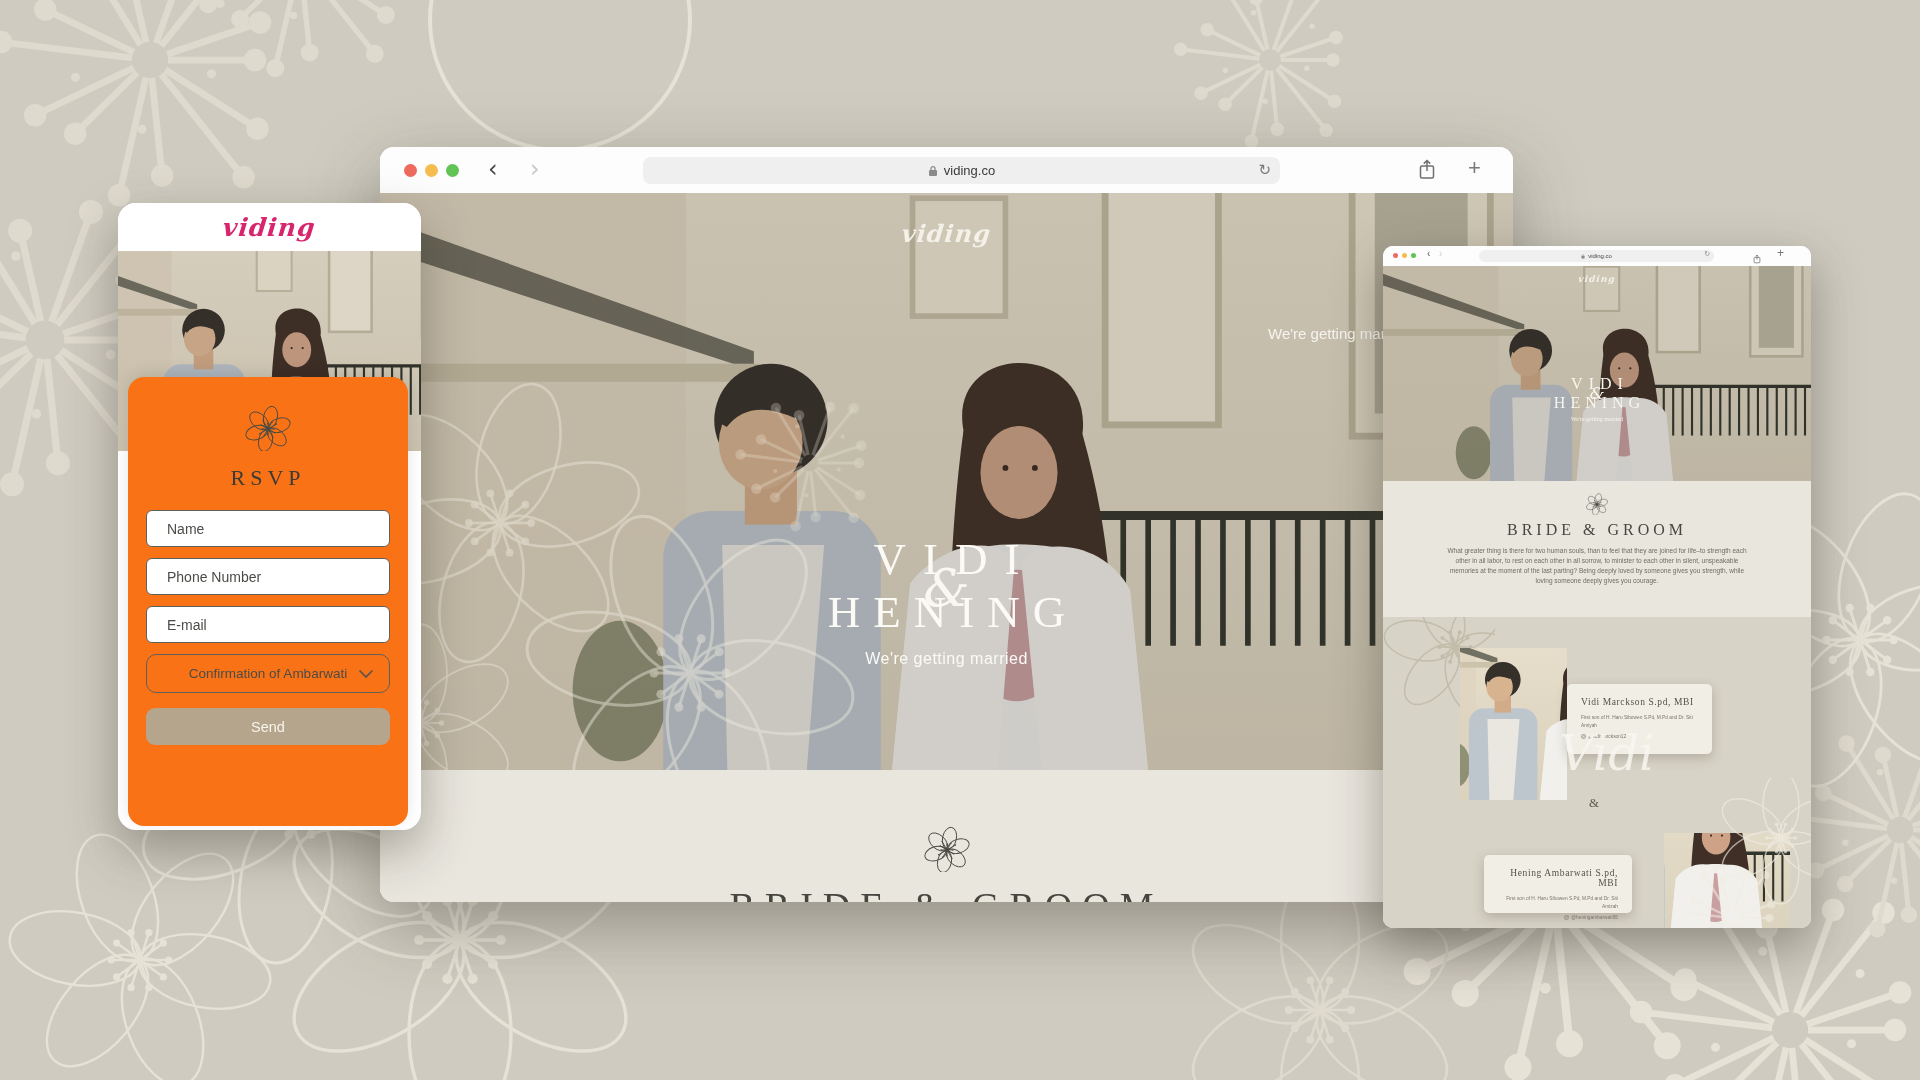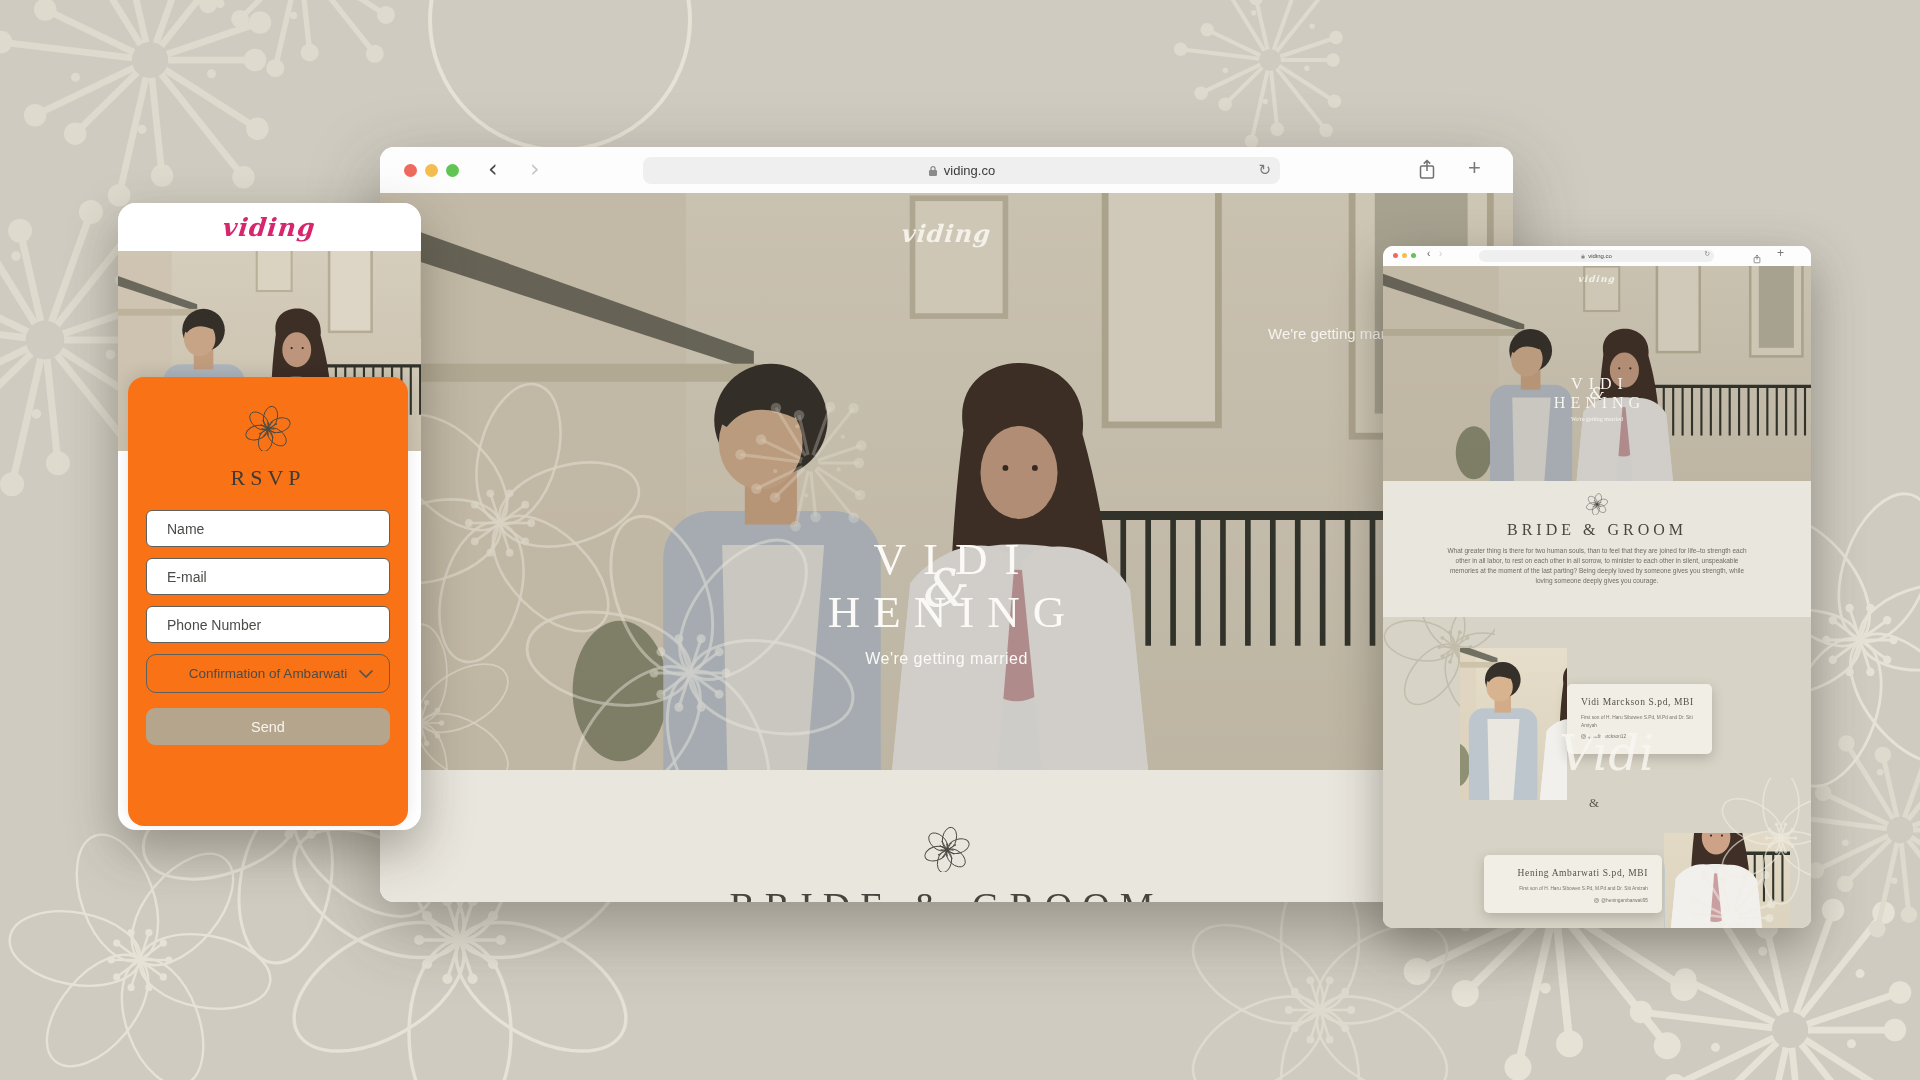--- a/index.html
+++ b/index.html
@@ -1039,21 +1039,21 @@
           <svg width="5" height="5" viewBox="0 0 10 10" fill="none" stroke="#7a766c">
               <rect x="1" y="1" width="8" height="8" rx="2.4"></rect>
               <circle cx="5" cy="5" r="1.9"></circle>
               <circle cx="7.4" cy="2.7" r=".6" fill="#7a766c" stroke="none"></circle>
             </svg>
           <span>@vidimarckson12</span>
         </div>
       </div>
       <div class="watermark" style="left:176px;top:108px;font-size:48px">Vidi</div>
       <div class="wm-amp" style="left:206px;top:178px;font-size:13px">&amp;</div>
-      <div class="info-card right" style="left:101px;top:238px;width:178px;height:58px">
+      <div class="info-card right" style="left:101px;top:238px;width:148px;height:58px">
         <div class="info-name">Hening Ambarwati S.pd, MBI</div>
         <div class="info-desc">First son of H. Haru Sibowen S.Pd, M.Pd and Dr. Siti Amizah</div>
         <div class="info-ig">
           <svg width="5" height="5" viewBox="0 0 10 10" fill="none" stroke="#7a766c">
               <rect x="1" y="1" width="8" height="8" rx="2.4"></rect>
               <circle cx="5" cy="5" r="1.9"></circle>
               <circle cx="7.4" cy="2.7" r=".6" fill="#7a766c" stroke="none"></circle>
             </svg>
           <span>@heningambarwati95</span>
         </div>
@@ -1277,22 +1277,22 @@
               <line x1="50" y1="52" x2="58.5" y2="37.3"></line>
               <circle cx="58.5" cy="37.3" r="1.6" fill="#4b4a42" stroke="none"></circle>
               <line x1="50" y1="52" x2="68.2" y2="41.5"></line>
               <circle cx="68.2" cy="41.5" r="1.6" fill="#4b4a42" stroke="none"></circle>
               <circle cx="50" cy="52" r="3.5"></circle>
             </g>
           </svg></span>
       <div class="rsvp-title">RSVP</div>
       <div class="f-col">
         <input class="f-input" type="text" placeholder="Name" style="">
+        <input class="f-input" type="text" placeholder="Phone Number" style="">
         <input class="f-input" type="text" placeholder="E-mail" style="">
-        <input class="f-input" type="text" placeholder="Phone Number" style="">
         <div class="f-select">
           <span>Confirmation of Ambarwati</span>
           <span class="chev">
             <svg width="16" height="10" viewBox="0 0 16 10" fill="none" stroke="#55544f" stroke-width="1.7">
                 <path d="M1.5 1.5 8 8l6.5-6.5"></path>
               </svg>
           </span>
         </div>
         <button class="send-btn">Send</button>
       </div>

